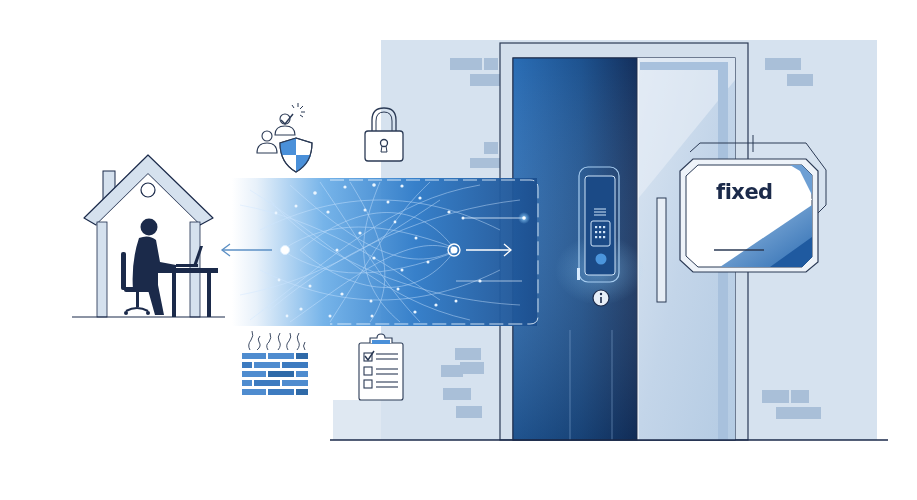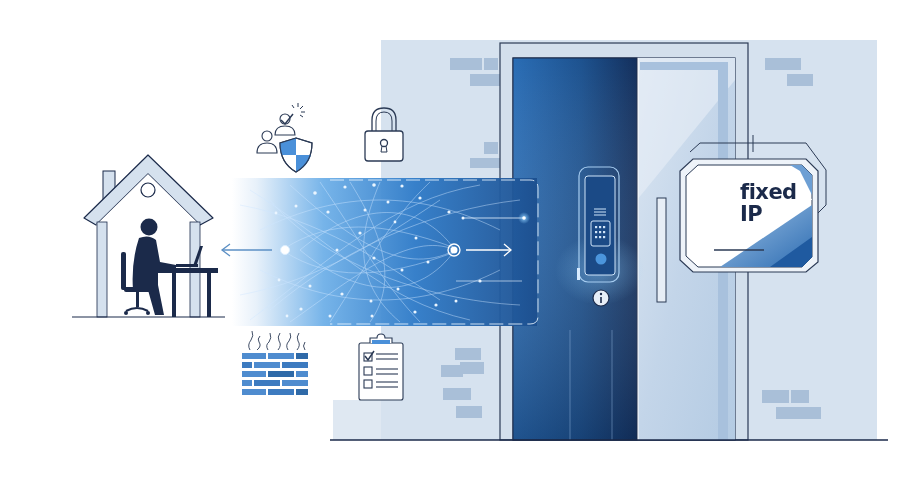--- a/index.html
+++ b/index.html
@@ -3,21 +3,21 @@
   <meta charset="utf-8">
   <style>
     html, body { margin: 0; padding: 0; background: #ffffff; }
     body { width: 917px; height: 500px; position: relative; overflow: hidden;
            font-family: "DejaVu Sans", sans-serif; }
     .stage { position: absolute; left: 0; top: 0; width: 917px; height: 500px; }
     svg { position: absolute; left: 0; top: 0; }
     .sign-text {
       position: absolute; left: 716px; top: 181px; width: 90px;
       font-family: "DejaVu Sans", sans-serif; font-weight: bold;
-      font-size: 21px; line-height: 22px; color: #1b2a4a; letter-spacing: -0.5px; margin-left: 24px;
+      font-size: 21px; line-height: 22px; color: #1b2a4a; letter-spacing: -0.5px;
     }
     .sign-text span { display: block; }
   </style>
 </head>
 <body>
 
 <div class="stage">
 <svg width="917" height="500" viewBox="0 0 917 500" xmlns="http://www.w3.org/2000/svg">
   <defs>
     <linearGradient id="beamGrad" x1="0" y1="0" x2="1" y2="0">
@@ -313,15 +313,14 @@
     <rect x="364" y="380" width="8" height="8"></rect>
     <line x1="376" y1="382" x2="398" y2="382"></line>
         <line x1="376" y1="387" x2="398" y2="387"></line>
   </g>
 
   <line x1="330" y1="440" x2="888" y2="440" stroke="#1b2a4a" stroke-width="1.5"></line>
 </svg>
 
 <div class="sign-text">
   <span>fixed</span>
-  <span>IP</span>
 </div>
 </div>
 
 </body></html>

